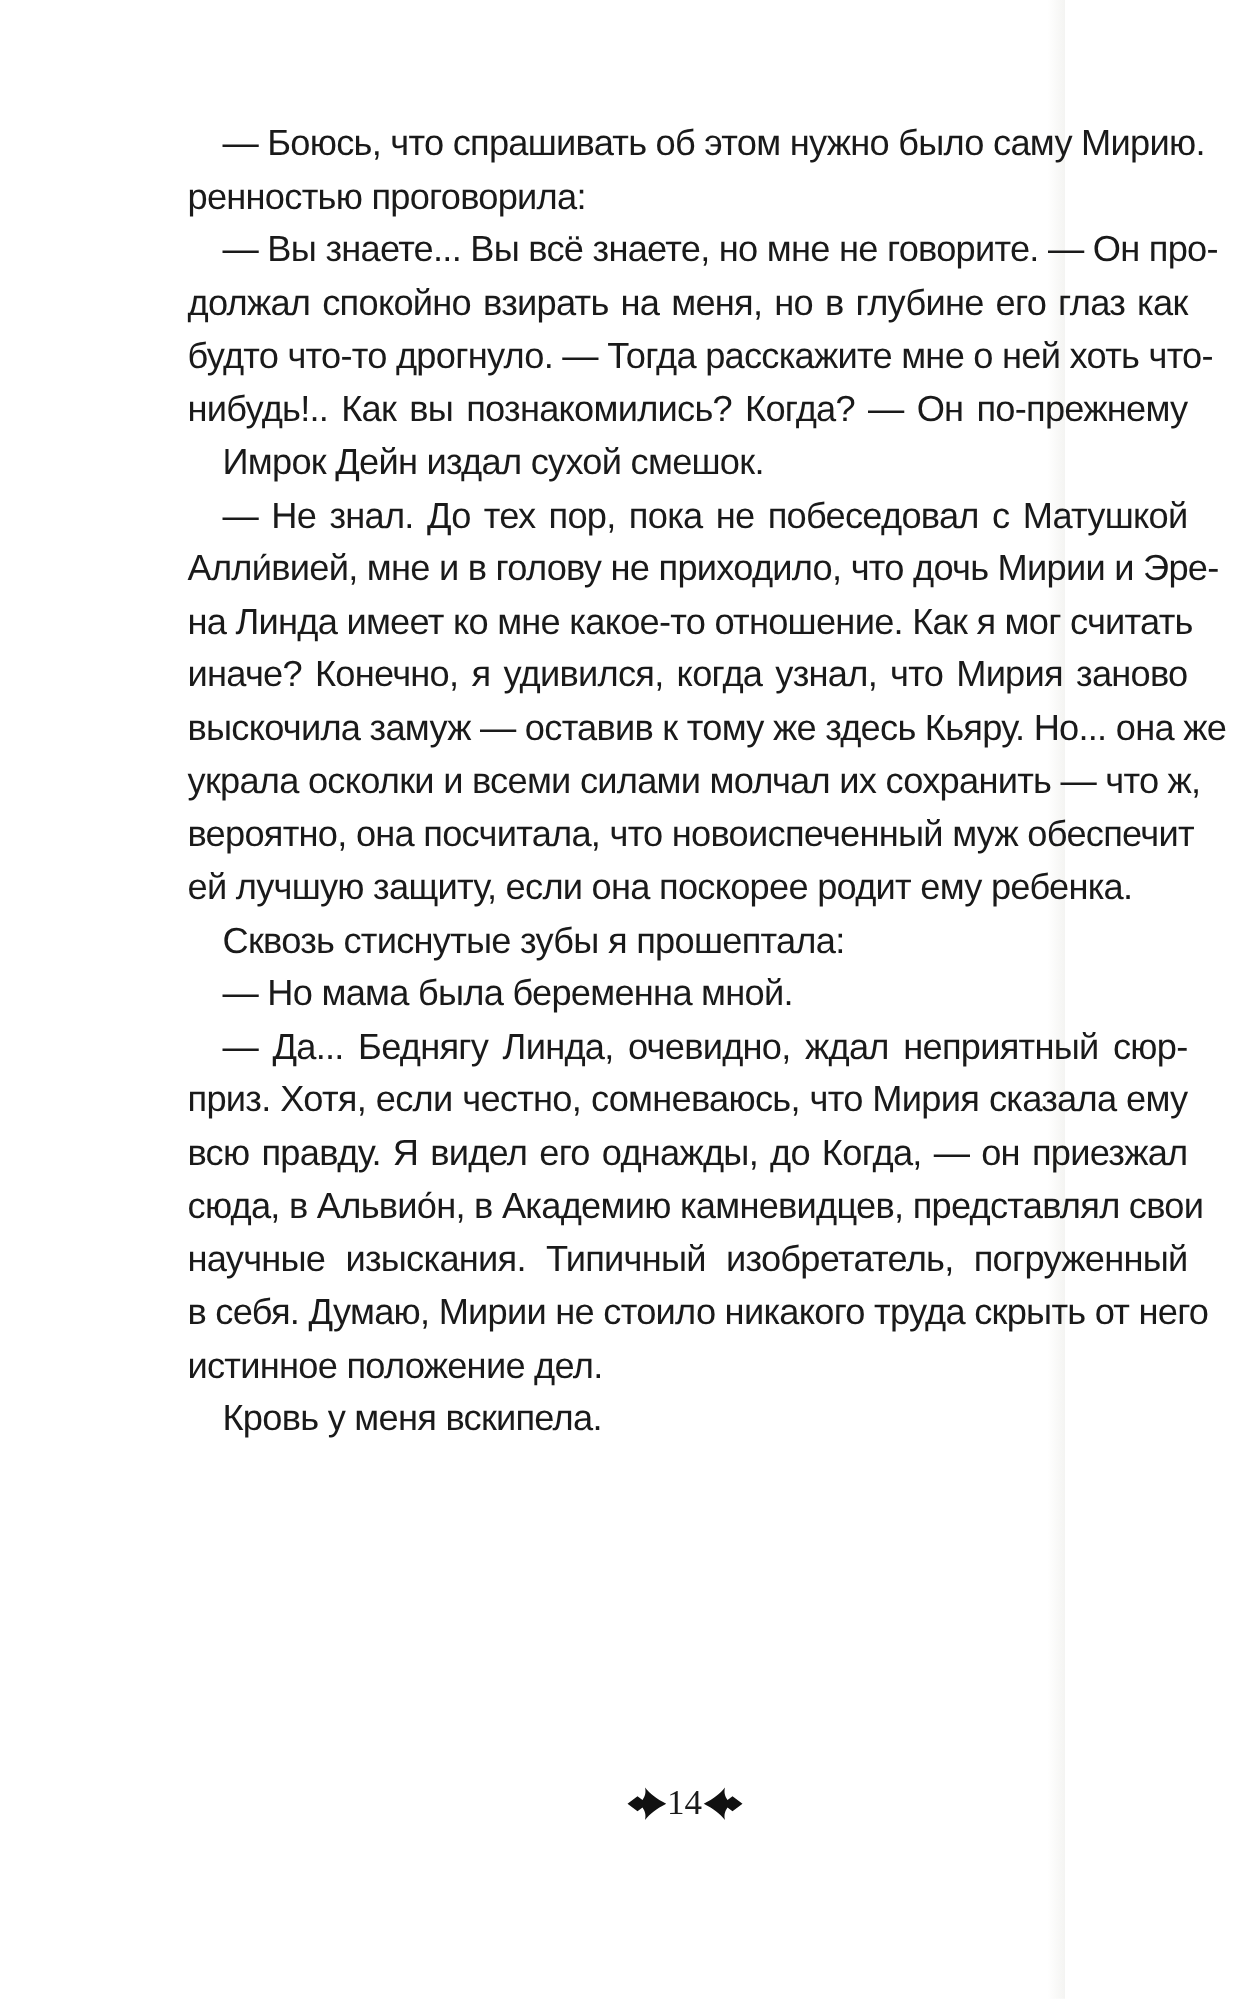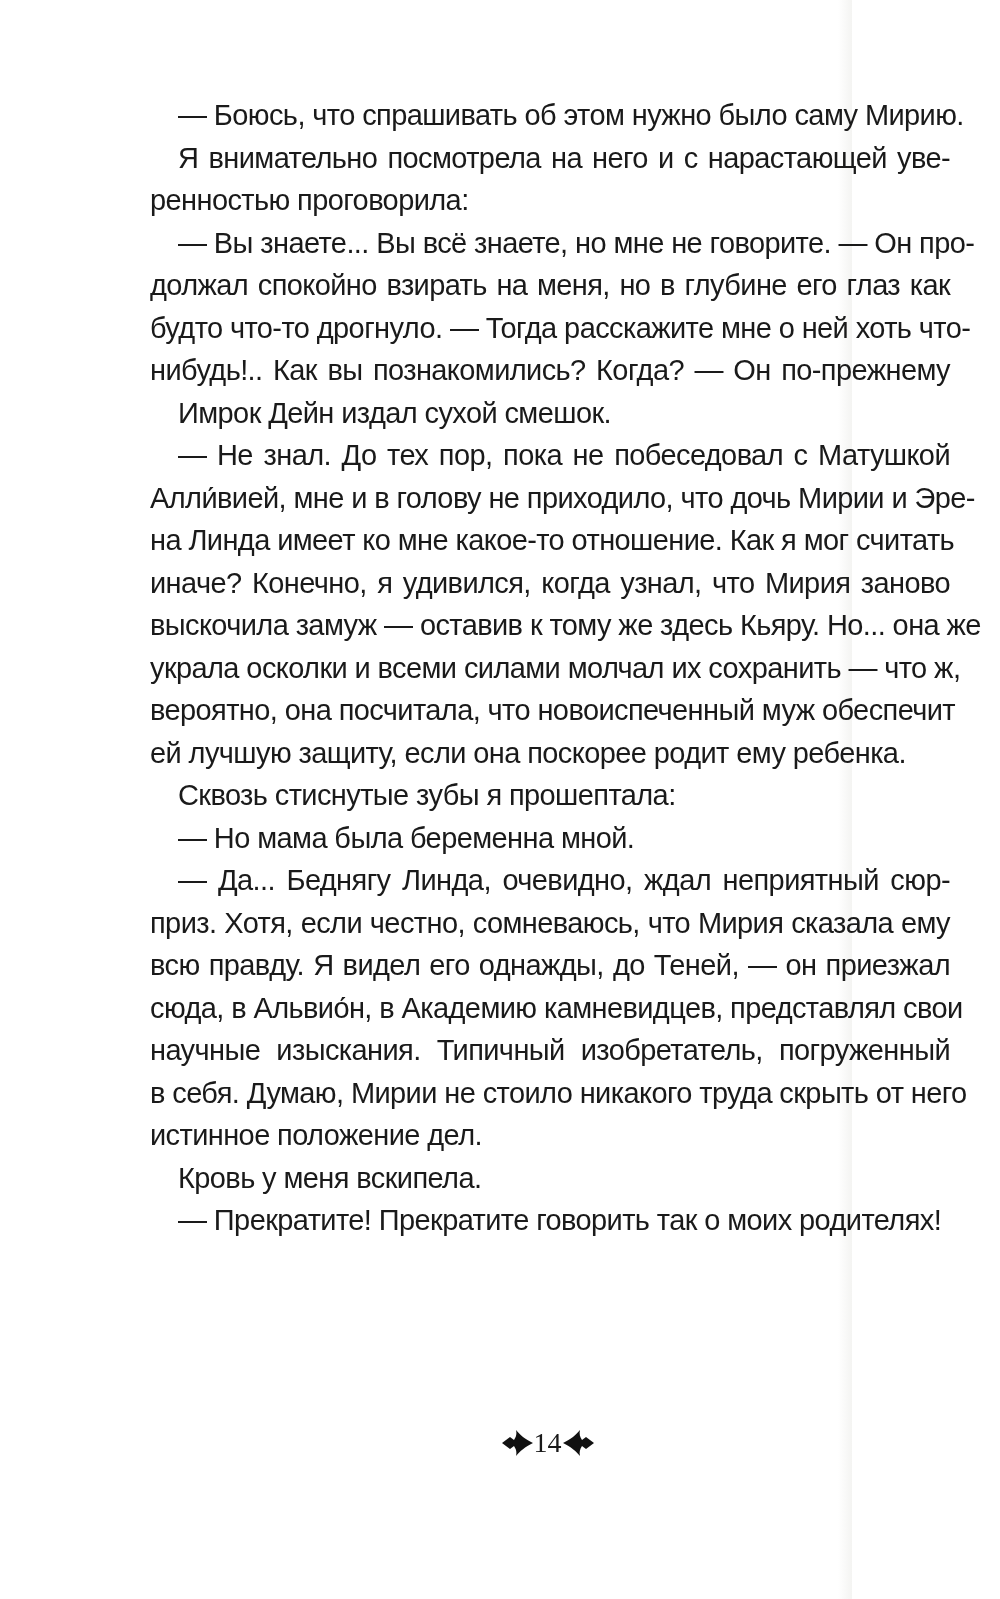--- a/index.html
+++ b/index.html
@@ -77,46 +77,44 @@
     }
   </style>
 </head>
 <body>
 
 <div class="page">
   <div class="right-edge-shade"></div>
 
   <div class="text-block" id="text-block">
       <span class="line indent last">— Боюсь, что спрашивать об этом нужно было саму Мирию.</span>
-      <span class="line indent">Я внимательно посмотрела на него и с нарастающей уве-</span>
       <span class="line last">ренностью проговорила:</span>
       <span class="line indent">— Вы знаете... Вы всё знаете, но мне не говорите. — Он про-</span>
       <span class="line">должал спокойно взирать на меня, но в глубине его глаз как</span>
       <span class="line">будто что-то дрогнуло. — Тогда расскажите мне о ней хоть что-</span>
       <span class="line">нибудь!.. Как вы познакомились? Когда? — Он по-прежнему</span>
       <span class="line indent last">Имрок Дейн издал сухой смешок.</span>
       <span class="line indent">— Не знал. До тех пор, пока не побеседовал с Матушкой</span>
       <span class="line">Алли́вией, мне и в голову не приходило, что дочь Мирии и Эре-</span>
       <span class="line">на Линда имеет ко мне какое-то отношение. Как я мог считать</span>
       <span class="line">иначе? Конечно, я удивился, когда узнал, что Мирия заново</span>
       <span class="line">выскочила замуж — оставив к тому же здесь Кьяру. Но... она же</span>
       <span class="line">украла осколки и всеми силами молчал их сохранить — что ж,</span>
       <span class="line">вероятно, она посчитала, что новоиспеченный муж обеспечит</span>
       <span class="line last">ей лучшую защиту, если она поскорее родит ему ребенка.</span>
       <span class="line indent last">Сквозь стиснутые зубы я прошептала:</span>
       <span class="line indent last">— Но мама была беременна мной.</span>
       <span class="line indent">— Да... Беднягу Линда, очевидно, ждал неприятный сюр-</span>
       <span class="line">приз. Хотя, если честно, сомневаюсь, что Мирия сказала ему</span>
-      <span class="line">всю правду. Я видел его однажды, до Теней, — он приезжал</span>
+      <span class="line">всю правду. Я видел его однажды, до Когда, — он приезжал</span>
       <span class="line">сюда, в Альвио́н, в Академию камневидцев, представлял свои</span>
       <span class="line">научные изыскания. Типичный изобретатель, погруженный</span>
       <span class="line">в себя. Думаю, Мирии не стоило никакого труда скрыть от него</span>
       <span class="line last">истинное положение дел.</span>
       <span class="line indent last">Кровь у меня вскипела.</span>
-      <span class="line indent last">— Прекратите! Прекратите говорить так о моих родителях!</span>
     </div>
 
   <div class="folio">
     <span class="folio-inner">
       <svg class="orn" viewBox="0 0 34 28">
         <path d="M2 14 L10 8 L14 11 L14 11 C16 8 17 5 16 1 C20 6 25 10 33 14 C25 18 20 22 16 27 C17 23 16 20 14 17 L10 20 Z" fill="#111111"></path>
       </svg>
       <span>14</span>
       <svg class="orn" viewBox="0 0 34 28">
         <path d="M32 14 L24 8 L20 11 C18 8 17 5 18 1 C14 6 9 10 1 14 C9 18 14 22 18 27 C17 23 18 20 20 17 L24 20 Z" fill="#111111"></path>

